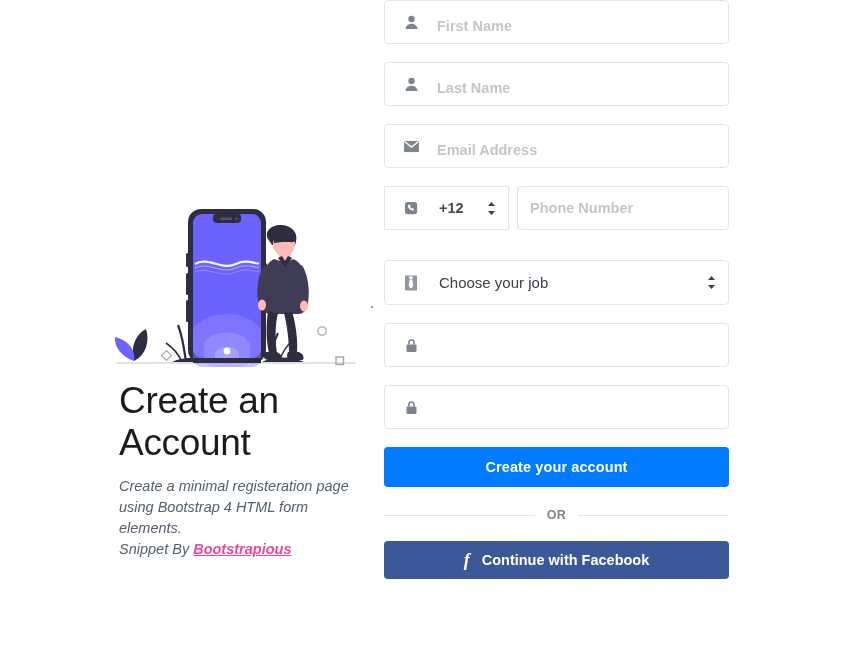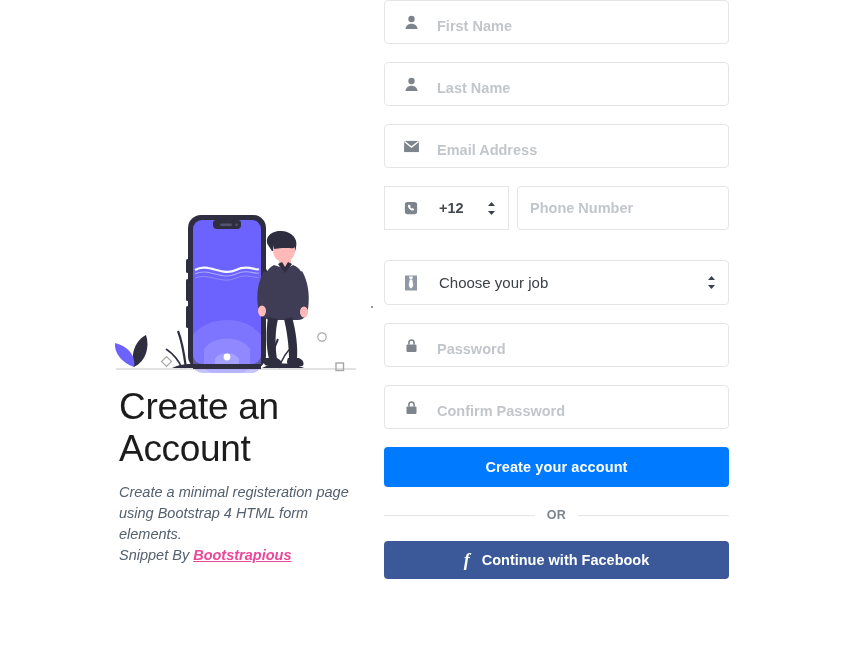--- a/index.html
+++ b/index.html
@@ -12,21 +12,21 @@
   }
   .page {
     position: relative;
     width: 865px; height: 655px;
     background: #ffffff;
   }
 
   
   .left-col {
     position: absolute;
-    left: 0px; top: 12px;
+    left: 0px; top: 6px;
     width: 370px; height: 614px;
   }
   .illustration-wrap {
     position: absolute;
     left: 112px; top: 195px;
     width: 248px; height: 170px;
   }
   .illustration-wrap svg { display: block; }
 
   .left-text {
@@ -432,33 +432,31 @@
     </div>
 
     <div class="field-row">
       <div class="input-group">
         <span class="igroup-icon">
           <svg width="13" height="15" viewBox="0 0 14 16" fill="#7d848c">
             <path d="M3.4 7V4.8a3.6 3.6 0 0 1 7.2 0V7h-1.7V4.8a1.9 1.9 0 0 0-3.8 0V7z"></path>
             <rect x="1.6" y="6.8" width="10.8" height="8.2" rx="1.2"></rect>
           </svg>
         </span>
-        <input class="field-input" type="text" placeholder="Password" style="">
       </div>
     </div>
 
     <div class="field-row">
       <div class="input-group">
         <span class="igroup-icon">
           <svg width="13" height="15" viewBox="0 0 14 16" fill="#7d848c">
             <path d="M3.4 7V4.8a3.6 3.6 0 0 1 7.2 0V7h-1.7V4.8a1.9 1.9 0 0 0-3.8 0V7z"></path>
             <rect x="1.6" y="6.8" width="10.8" height="8.2" rx="1.2"></rect>
           </svg>
         </span>
-        <input class="field-input" type="text" placeholder="Confirm Password" style="">
       </div>
     </div>
 
     <button class="btn-primary">Create your account</button>
 
     <div class="or-divider">
       <span class="or-line"></span>
       <span class="or-text">OR</span>
       <span class="or-line"></span>
     </div>

